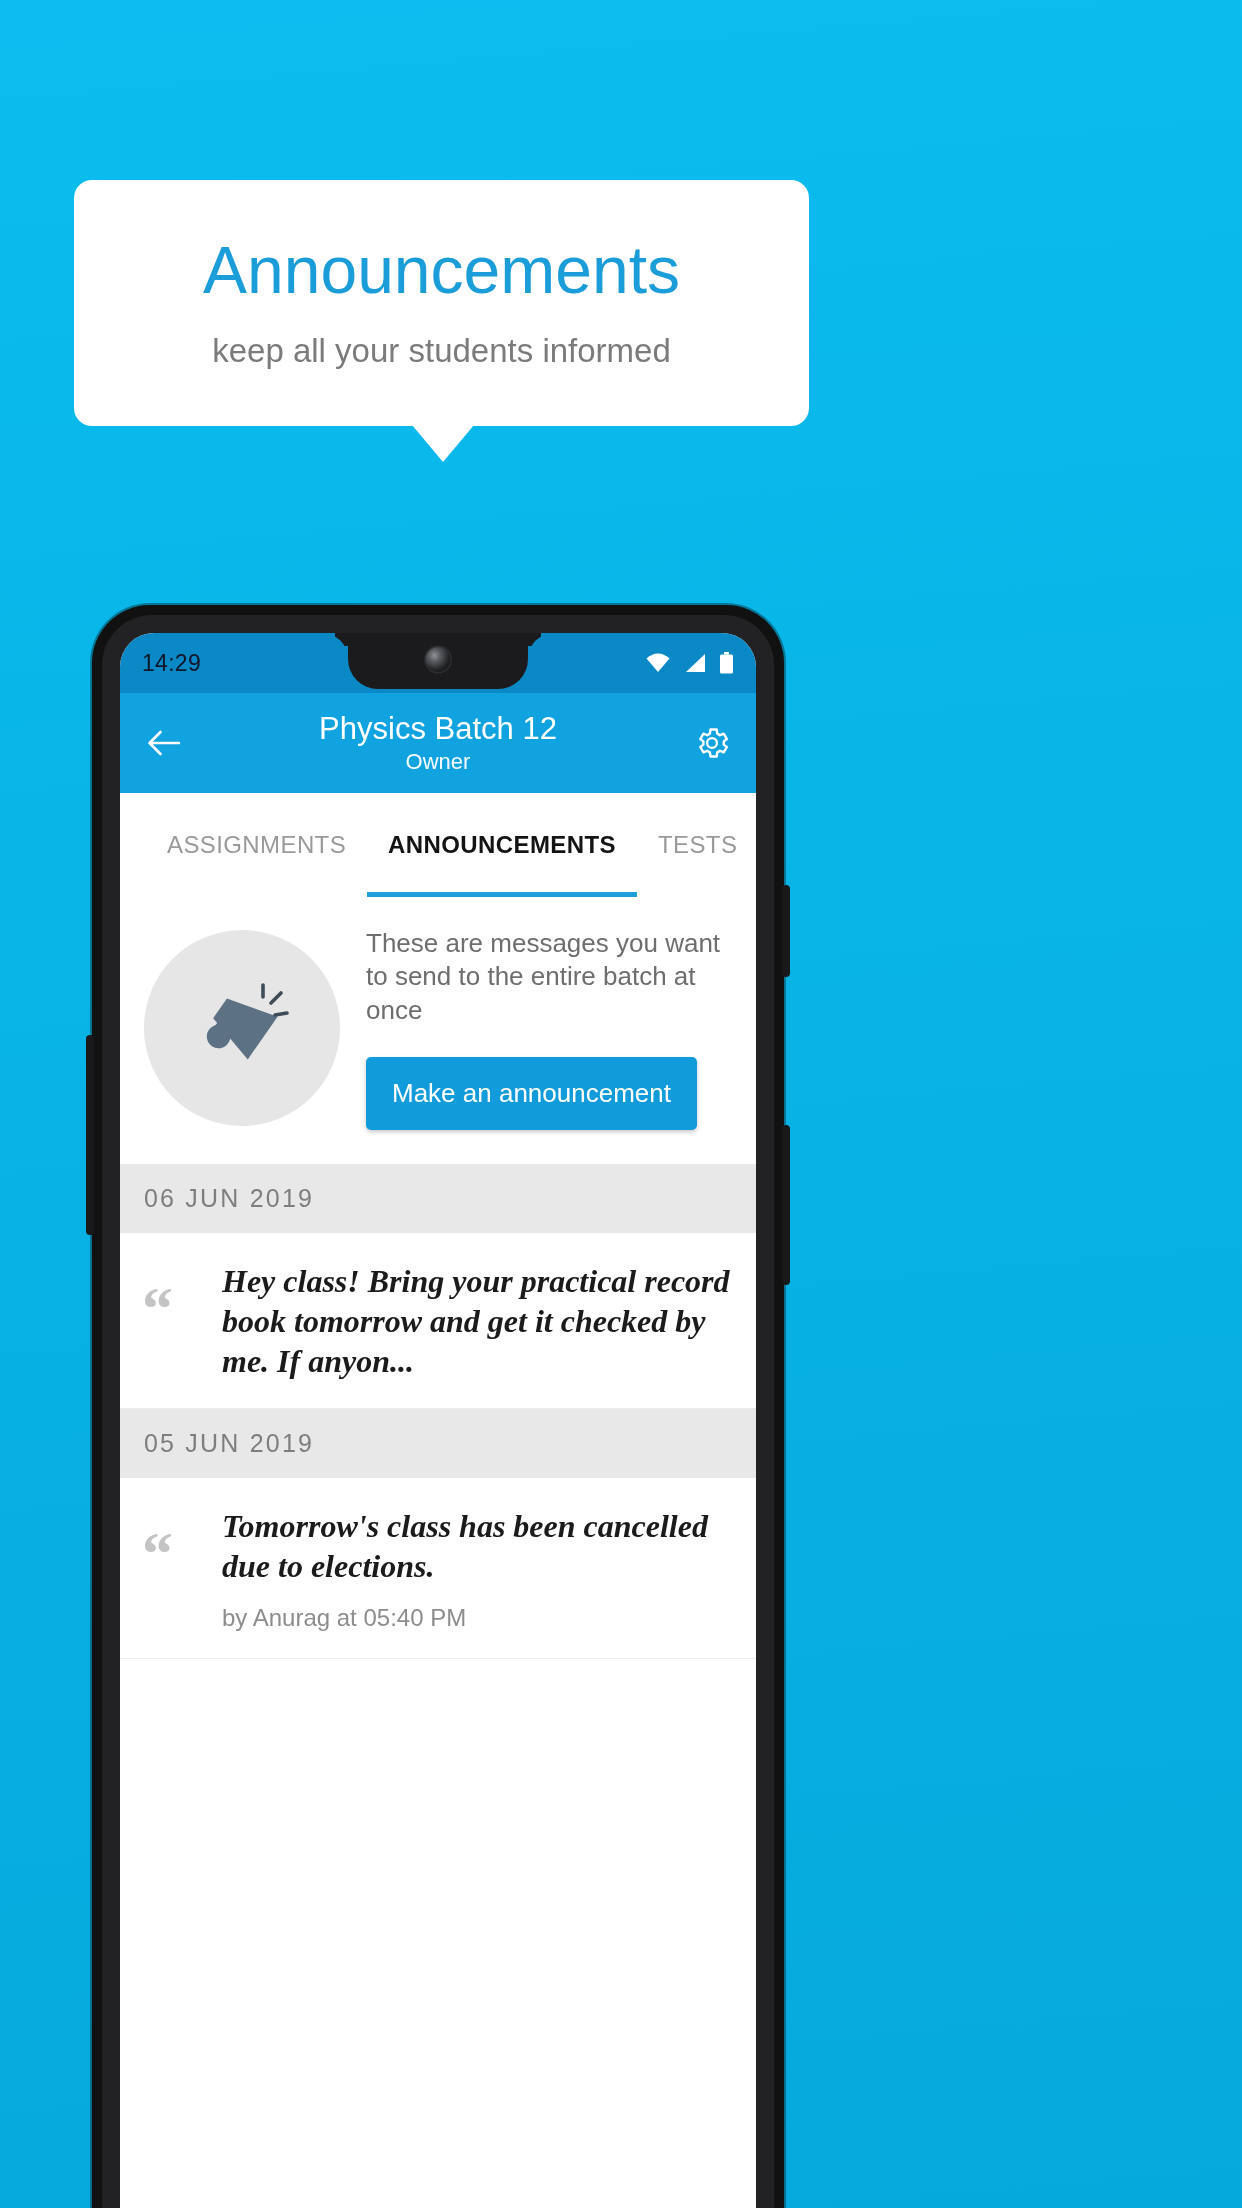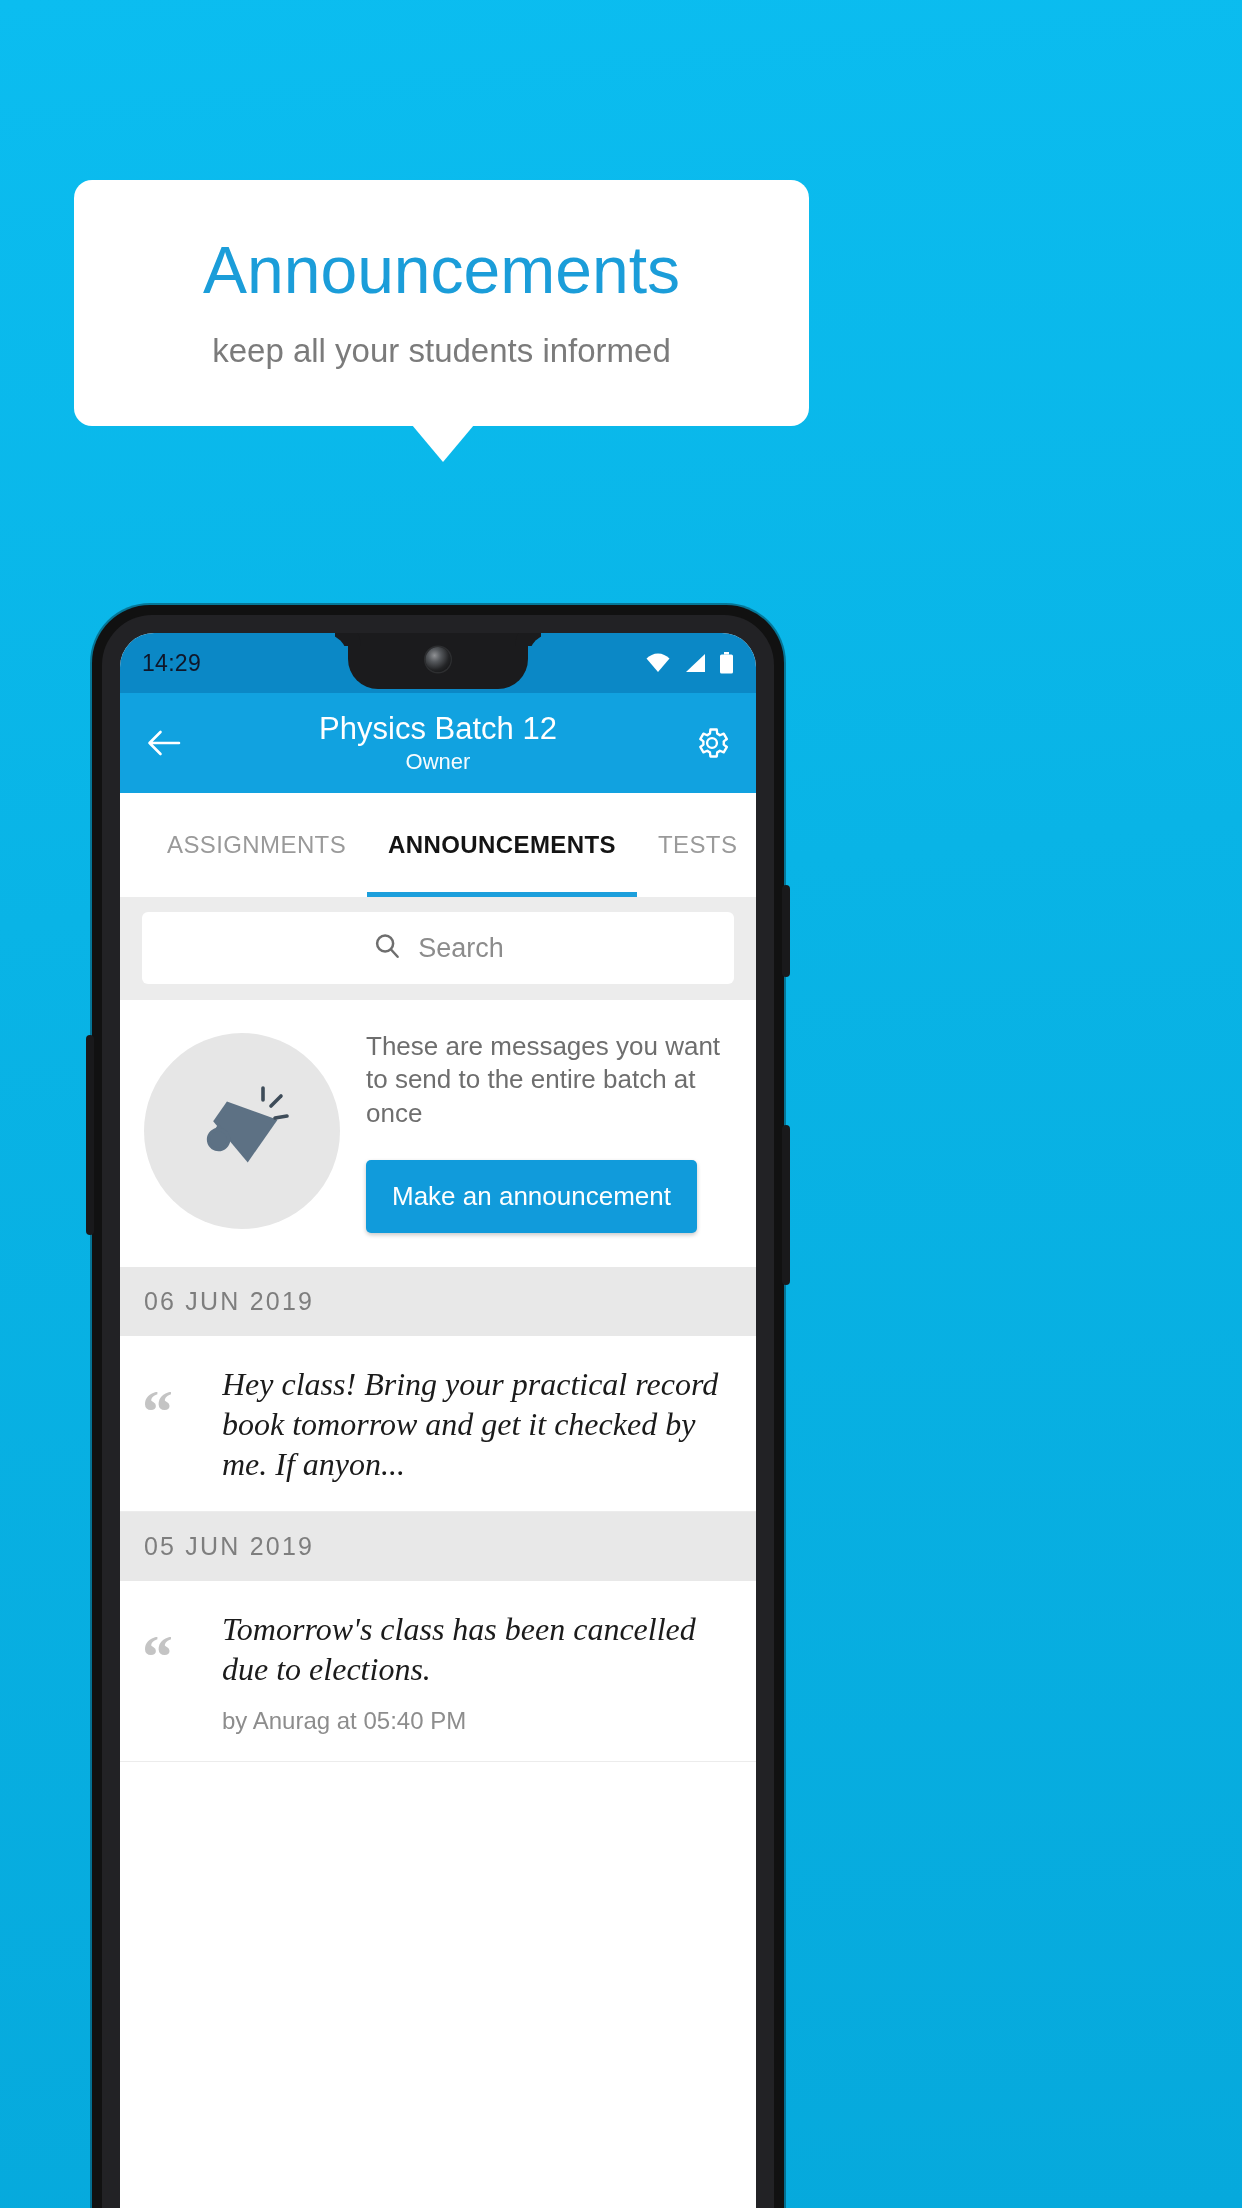--- a/index.html
+++ b/index.html
@@ -315,21 +315,21 @@
   .quote-ico {
     flex: 0 0 auto;
     width: 62px;
     padding-top: 28px;
     color: #c4c4c4;
   }
   .ann-body { flex: 1; min-width: 0; }
   .ann-text {
     font-family: "Liberation Serif", "DejaVu Serif", serif;
     font-style: italic;
-    font-weight: 400;
+    font-weight: 700;
     font-size: 32px;
     line-height: 1.26;
     color: #1b1b1b;
     white-space: nowrap;
     overflow: hidden;
   }
   .ann-text.wrap { white-space: normal; }
   .ann-meta {
     margin-top: 18px;
     font-size: 24px;
@@ -401,33 +401,20 @@
         </div>
       </div>
 
       <div id="tabs">
         <div class="tab">ASSIGNMENTS</div>
         <div class="tab active">ANNOUNCEMENTS</div>
         <div class="tab">TESTS</div>
 
       </div>
 
-      <div id="search-wrap">
-        <div id="search-box">
-          <span>
-            <svg width="30" height="30" viewBox="0 0 24 24">
-              <g fill="none" stroke="#6e6e6e" stroke-width="2" stroke-linecap="round">
-                <circle cx="10.5" cy="10" r="6.4"></circle>
-                <path d="M15.2 14.8 L20.5 20.6"></path>
-              </g>
-            </svg>
-          </span>
-          <span id="search-placeholder">Search</span>
-        </div>
-      </div>
 
       <div id="empty-state">
         <div id="megaphone-circle">
           <svg width="110" height="110" viewBox="0 0 110 110">
             <g transform="rotate(35 55 58)">
               <path d="M24 40 L76 26 L76 78 L24 64 Z" fill="#5d7184"></path>
               <path d="M30 63 L30 78 a9 9 0 0 0 18 0 L48 68 Z" fill="#5d7184"></path>
               <circle cx="39" cy="76" r="10" fill="none" stroke="#5d7184" stroke-width="3.5"></circle>
             </g>
             <g stroke="#3e4c59" stroke-width="3.6" stroke-linecap="round">

